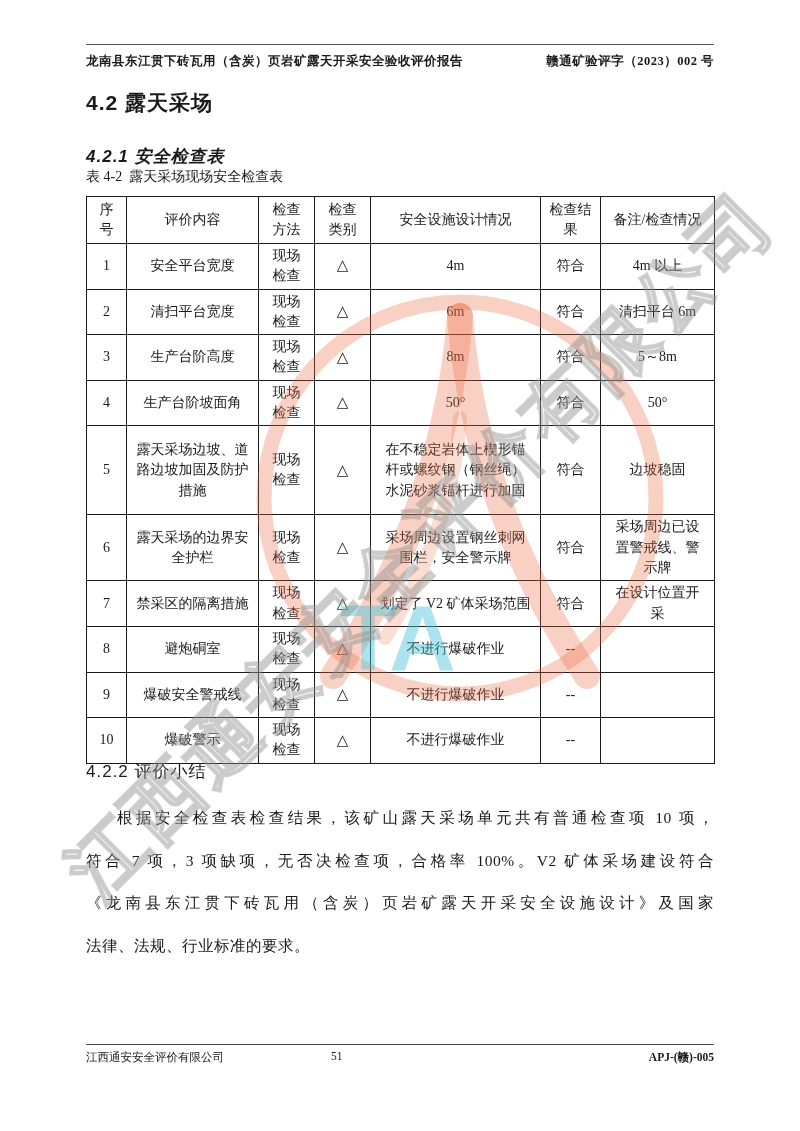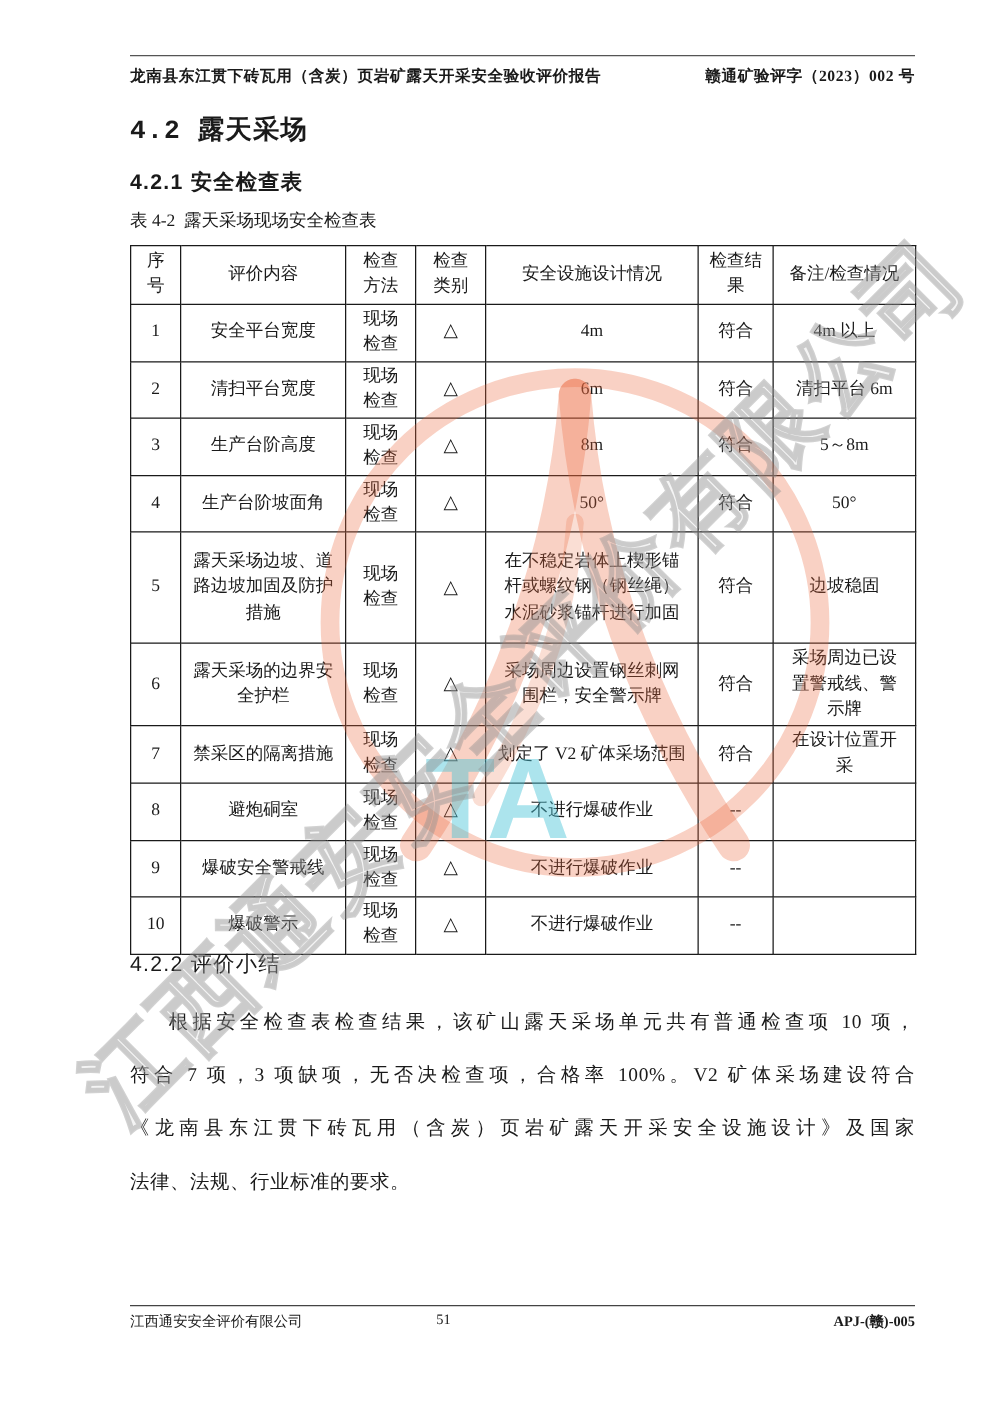--- a/index.html
+++ b/index.html
@@ -1,27 +1,27 @@
 <!DOCTYPE html>
 <html><head>
 <meta charset="utf-8">
 <style>
   html,body{margin:0;padding:0;background:#ffffff;}
   .page{position:relative;width:800px;height:1131px;background:#fff;overflow:hidden;
         font-family:"Liberation Serif","DejaVu Serif",serif;color:#1a1a1a;}
-  .content{position:absolute;left:86px;top:0;width:628px;height:100%;margin-left:18px;}
+  .content{position:absolute;left:86px;top:0;width:628px;height:100%;}
   .abs{position:absolute;left:0;width:100%;}
 
   .top-rule{top:44px;border-top:1.5px solid #555;}
   .header{top:53px;display:flex;justify-content:space-between;
           font-size:12.5px;font-weight:bold;letter-spacing:.5px;}
-  .h1{top:89px;font-family:Liberation Mono, monospace;
+  .h1{top:89px;font-family:Liberation Sans, sans-serif;
       font-size:21px;font-weight:bold;letter-spacing:1px;}
-  .h2{top:134px;font-family:"Liberation Sans","DejaVu Sans",sans-serif;
-      font-size:17px;font-weight:bold;letter-spacing:1px;}
+  .h2{top:145px;font-family:"Liberation Sans","DejaVu Sans",sans-serif;
+      font-size:17px;font-weight:bold;letter-spacing:1px;font-style:italic;}
   .caption{top:168px;font-size:14px;font-weight:normal;white-space:pre;}
 
   table.check{top:196px;position:absolute;left:0;width:628px;border-collapse:collapse;
       border:1.5px solid #1a1a1a;table-layout:fixed;font-size:14px;}
   table.check th,table.check td{border:1px solid #1a1a1a;text-align:center;
       vertical-align:middle;padding:2px 8px;font-weight:normal;line-height:1.45;
       overflow:hidden;word-break:break-all;}
   table.check thead tr{height:47px;}
   td.tl{text-align:left;}
   .tri{font-size:15px;}

